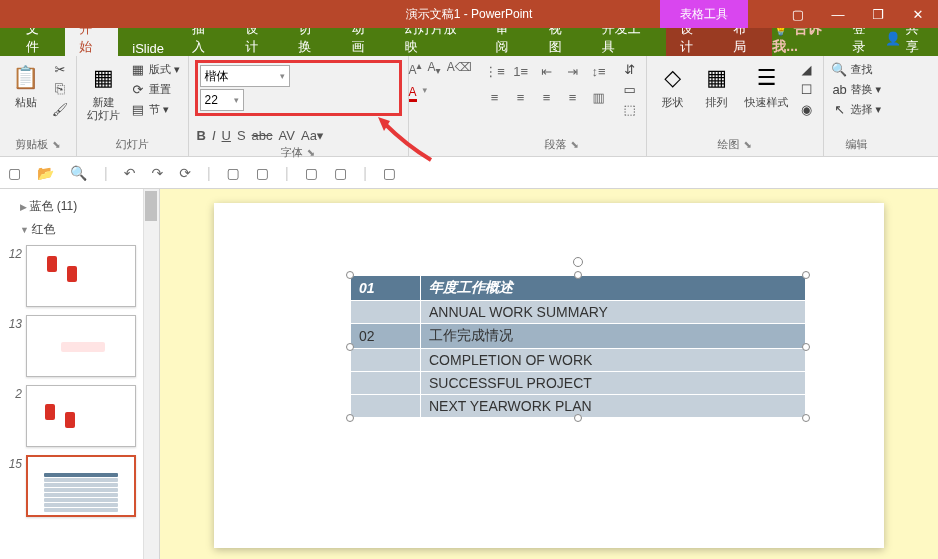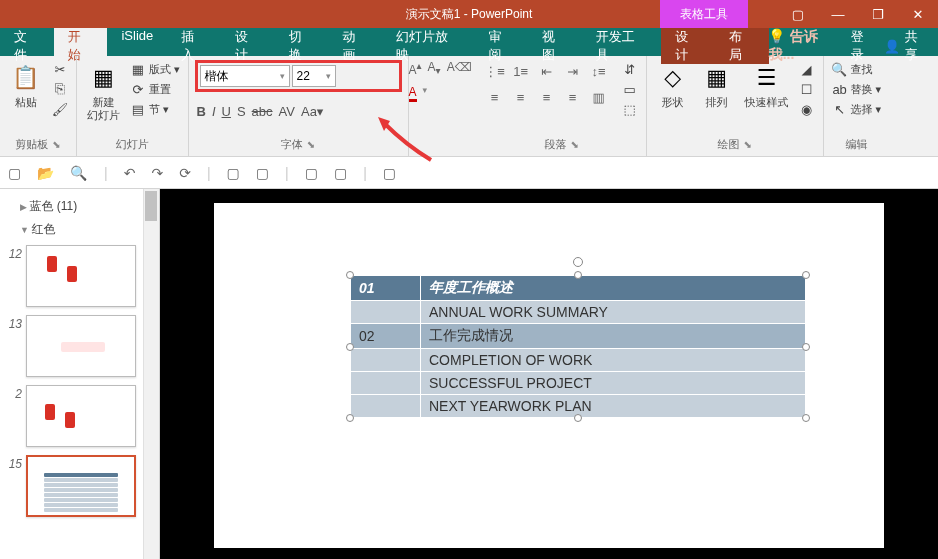--- a/index.html
+++ b/index.html
@@ -7,40 +7,40 @@
 
 
 .titlebar { height: 28px; background: #b7472a; display: flex; align-items: center; color: #fff; position: relative; }
 .titlebar-center { position: absolute; left: 50%; transform: translateX(-50%); font-size: 12px; }
 .titlebar-tool { position: absolute; left: 660px; background: #d946ef; height: 28px; padding: 0 20px; display: flex; align-items: center; font-size: 12px; }
 .titlebar-right { position: absolute; right: 0; display: flex; height: 28px; }
 .titlebar-btn { width: 40px; display: flex; align-items: center; justify-content: center; color: #fff; font-size: 13px; }
 .titlebar-btn.close { background: #b7472a; }
 
 
-.tabbar { height: 28px; background: #0f766e; display: flex; align-items: flex-start; color: #fff; font-size: 13px; }
+.tabbar { height: 28px; background: #4d7c0f; display: flex; align-items: flex-end; color: #fff; font-size: 13px; padding-left: 12px; }
 .tab { padding: 0 14px; display: flex; align-items: center; cursor: pointer; }
 .tab.active { background: #f1f1f1; color: #b7472a; }
 .tab.context { background: #9a3b22; }
 .tab-right { margin-left: auto; display: flex; align-items: center; padding-right: 8px; gap: 8px; }
 .tell-me { color: #f0c0b0; font-size: 14px; font-weight: bold; }
 .share-btn { display: flex; align-items: center; gap: 4px; }
 
 
 .ribbon { height: 101px; background: #f1f1f1; border-bottom: 1px solid #d4d4d4; display: flex; }
 .ribbon-group { border-right: 1px solid #d4d4d4; padding: 4px 6px 0 6px; display: flex; flex-direction: column; justify-content: space-between; }
 .ribbon-group-content { display: flex; align-items: flex-start; gap: 4px; flex: 1; }
 .ribbon-group-label { text-align: center; color: #666; font-size: 11px; padding: 2px 0 4px; display: flex; align-items: center; justify-content: center; gap: 4px; }
 .ribbon-big-btn { display: flex; flex-direction: column; align-items: center; gap: 2px; padding: 2px 4px; }
 .ribbon-big-btn .icon { width: 32px; height: 32px; display: flex; align-items: center; justify-content: center; font-size: 22px; }
 .ribbon-big-btn .label { font-size: 11px; text-align: center; color: #444; line-height: 1.2; }
 .ribbon-small-col { display: flex; flex-direction: column; gap: 2px; }
 .ribbon-small-btn { display: flex; align-items: center; gap: 3px; font-size: 11px; color: #444; padding: 1px 2px; white-space: nowrap; }
 .ribbon-small-btn .icon { width: 16px; height: 16px; display: inline-flex; align-items: center; justify-content: center; font-size: 13px; }
-.font-row { display: flex; gap: 2px; }
+.font-row { display: flex; gap: 2px; flex-direction: column; }
 .font-name-box { width: 90px; height: 22px; border: 1px solid #ababab; background: #fff; display: flex; align-items: center; padding: 0 4px; font-size: 12px; }
 .font-size-box { width: 44px; height: 22px; border: 1px solid #ababab; background: #fff; display: flex; align-items: center; padding: 0 4px; font-size: 12px; }
 .font-highlight { border: 3px solid #e63838; padding: 2px; }
 .font-btns { display: flex; gap: 6px; margin-top: 8px; padding-left: 2px; align-items: center; }
 .font-btns span { font-size: 13px; color: #555; cursor: pointer; }
 .para-grid { display: grid; grid-template-columns: repeat(5, 22px); grid-template-rows: 22px 22px; gap: 4px; }
 .para-grid .pbtn { width: 22px; height: 22px; display: flex; align-items: center; justify-content: center; font-size: 13px; color: #666; }
 .launcher { font-size: 10px; color: #888; }
 
 
@@ -57,21 +57,21 @@
 .outline-item.red::before { content: "▼ "; color: #888; font-size: 9px; }
 .thumb-row { display: flex; align-items: flex-start; gap: 4px; padding: 4px 8px 4px 4px; font-style: italic; }
 .thumb-num { width: 18px; font-size: 12px; color: #666; text-align: right; padding-top: 2px; }
 .thumb { width: 110px; height: 62px; background: #fff; border: 1px solid #bbb; box-shadow: 0 1px 2px rgba(0,0,0,0.15); position: relative; }
 .thumb.selected { border: 2px solid #d35230; }
 .lantern { width: 10px; height: 16px; background: #d93025; position: absolute; border-radius: 2px; }
 .thumb-table { position: absolute; top: 16px; left: 16px; right: 16px; }
 .thumb-table .trow { height: 4px; background: #c5d0da; margin-bottom: 1px; border-radius: 1px; }
 .thumb-table .trow.dark { background: #5a7a94; }
 
-.canvas-area { flex: 1; background: #000000; display: flex; align-items: flex-start; justify-content: center; padding-top: 14px; position: relative; }
+.canvas-area { flex: 1; background: #fef9c3; display: flex; align-items: flex-start; justify-content: center; padding-top: 14px; position: relative; }
 .slide { width: 670px; height: 345px; background: #fff; box-shadow: 0 2px 8px rgba(0,0,0,0.25); position: relative; }
 
 
 .sel-table { position: absolute; top: 72px; left: 136px; width: 456px; }
 .sel-handle { width: 8px; height: 8px; background: #fff; border: 1px solid #888; position: absolute; border-radius: 50%; }
 .sel-rotate { width: 10px; height: 10px; border: 1px solid #888; background: #fff; border-radius: 50%; position: absolute; top: -18px; left: 50%; transform: translateX(-50%); }
 .ptable { width: 100%; border-collapse: collapse; font-family: "Courier New", monospace; }
 .ptable td { border: 1px solid #fff; padding: 3px 8px; font-size: 14px; }
 .ptable tr.header td { background: #5a7a94; color: #fff; font-weight: bold; font-style: italic; }
 .ptable tr.en td { background: #c5d0da; color: #333; margin-left: 36px; }

